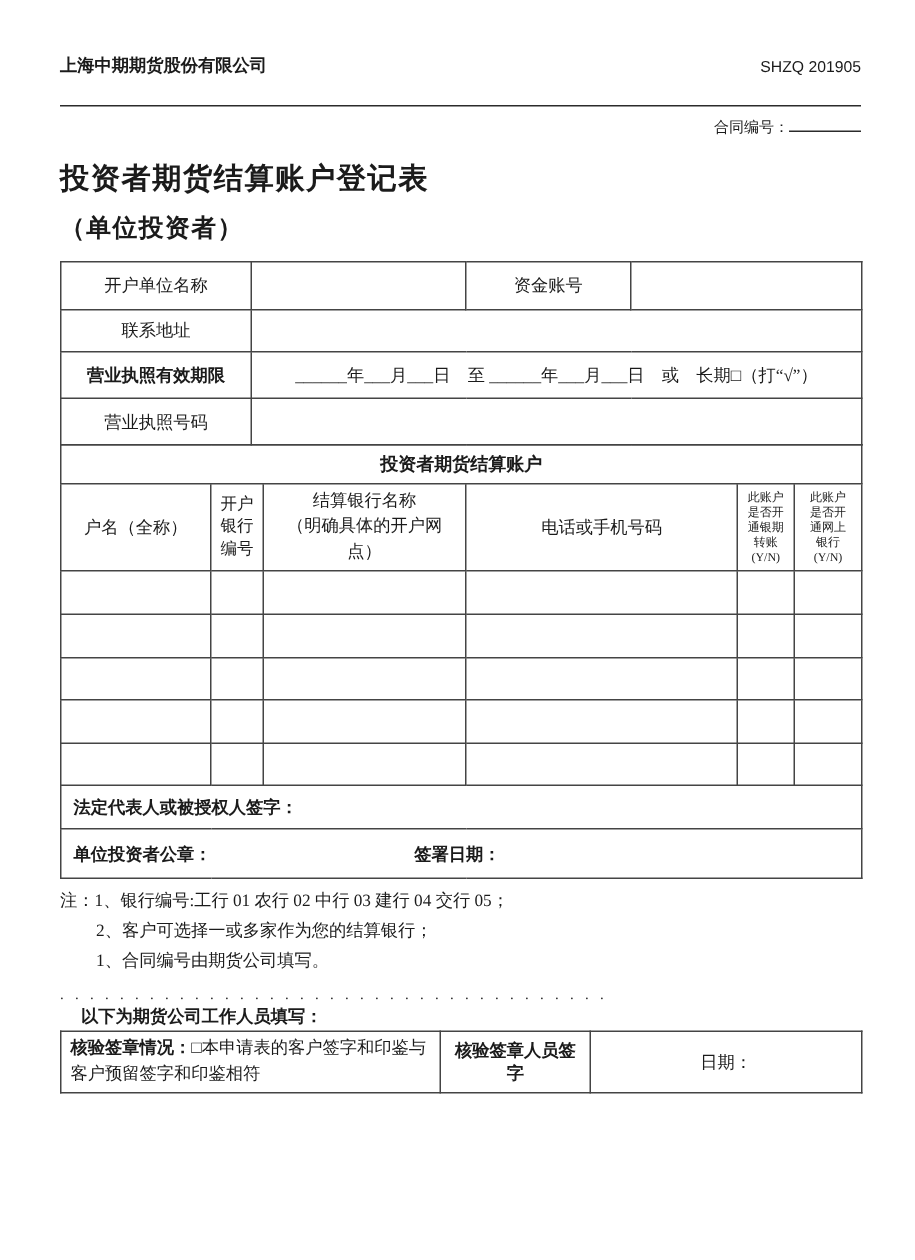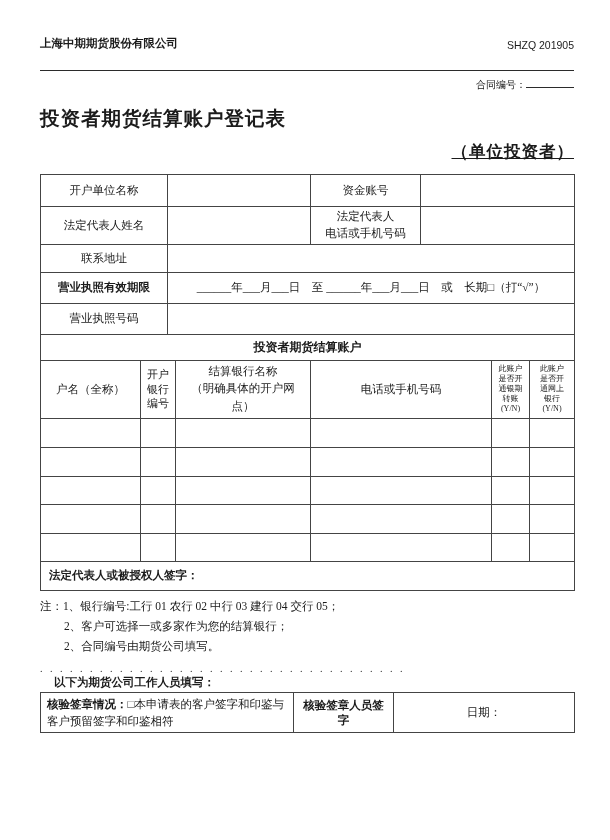--- a/index.html
+++ b/index.html
@@ -13,21 +13,21 @@
   
   .hdr-row{display:flex;justify-content:space-between;align-items:flex-end;
     border-bottom:1.6px solid #2b2b2b;padding-bottom:19px;}
   .company{font-family:"Liberation Sans","DejaVu Sans",sans-serif;font-weight:bold;font-size:11.5px;}
   .doccode{font-family:"Liberation Sans","DejaVu Sans",sans-serif;font-size:10.5px;}
   .contract-row{text-align:right;font-size:10px;margin-top:5px;height:16px;}
   .blank-line{display:inline-block;width:48px;border-bottom:1px solid #2b2b2b;height:11px;vertical-align:baseline;}
   .title{font-family:"Liberation Sans","DejaVu Sans",sans-serif;font-weight:bold;
     font-size:19.5px;margin-top:13px;letter-spacing:1px;}
   .subtitle{font-family:"Liberation Sans","DejaVu Sans",sans-serif;font-weight:bold;
-    font-size:16.5px;text-align:right;margin-top:9px;letter-spacing:1px;text-decoration:underline;}
+    font-size:16.5px;text-align:left;margin-top:9px;letter-spacing:1px;}
   
   table{border-collapse:collapse;table-layout:fixed;width:534px;}
   td{border:1px solid #444;font-size:11.5px;text-align:center;vertical-align:middle;
      padding:1px 4px;overflow:hidden;}
   .boldcell{font-family:"Liberation Sans","DejaVu Sans",sans-serif;font-weight:bold;}
   .leftcell{text-align:left;padding-left:8px;}
   .tblB{margin-top:-1px;}
   .sec-title{font-family:"Liberation Sans","DejaVu Sans",sans-serif;font-weight:bold;font-size:12px;}
   .small-head{font-size:8px;line-height:1.25;padding:1px 0;margin-top:28px;}
   .two-line{line-height:1.5;}
@@ -68,29 +68,20 @@
         <col style="width:110px">
         <col style="width:154px">
       </colgroup>
     <tbody>
         <tr style="height:32px;">
       <td>开户单位名称</td>
       <td></td>
       <td>资金账号</td>
       <td></td>
     </tr>
-    <tr style="height:37px;">
-      <td>法定代表人姓名</td>
-      <td></td>
-      <td class="two-line">
-        <div>法定代表人</div>
-        <div>电话或手机号码</div>
-      </td>
-      <td></td>
-    </tr>
     <tr style="height:28px;">
       <td>联系地址</td>
       <td colspan="3"></td>
     </tr>
     <tr style="height:31px;">
       <td class="boldcell">营业执照有效期限</td>
       <td colspan="3">______年___月___日　至 ______年___月___日　或　长期□（打“√”）</td>
     </tr>
     <tr style="height:31px;">
       <td>营业执照号码</td>
@@ -175,27 +166,33 @@
           <td></td>
           <td></td>
           <td></td>
           <td></td>
           <td></td>
           <td></td>
         </tr>
     <tr style="height:29px;">
       <td colspan="6" class="boldcell leftcell">法定代表人或被授权人签字：</td>
     </tr>
+    <tr style="height:33px;">
+      <td colspan="6" class="boldcell seal-cell">
+        <span>单位投资者公章：</span>
+        <span class="date-part">签署日期：</span>
+      </td>
+    </tr>
   </tbody>
     </table>
 
   <div class="notes">
     <div>注：1、银行编号:工行 01 农行 02 中行 03 建行 04 交行 05；</div>
     <div class="n-sub">2、客户可选择一或多家作为您的结算银行；</div>
-    <div class="n-sub">2、合同编号由期货公司填写。</div>
+    <div class="n-sub">1、合同编号由期货公司填写。</div>
   </div>
 
   <div class="dotted">. . . . . . . . . . . . . . . . . . . . . . . . . . . . . . . . . . . . .</div>
   <div class="staff-heading">以下为期货公司工作人员填写：</div>
 
   <table class="staff-table">
     <colgroup>
         <col style="width:253px">
         <col style="width:100px">
         <col style="width:181px">

